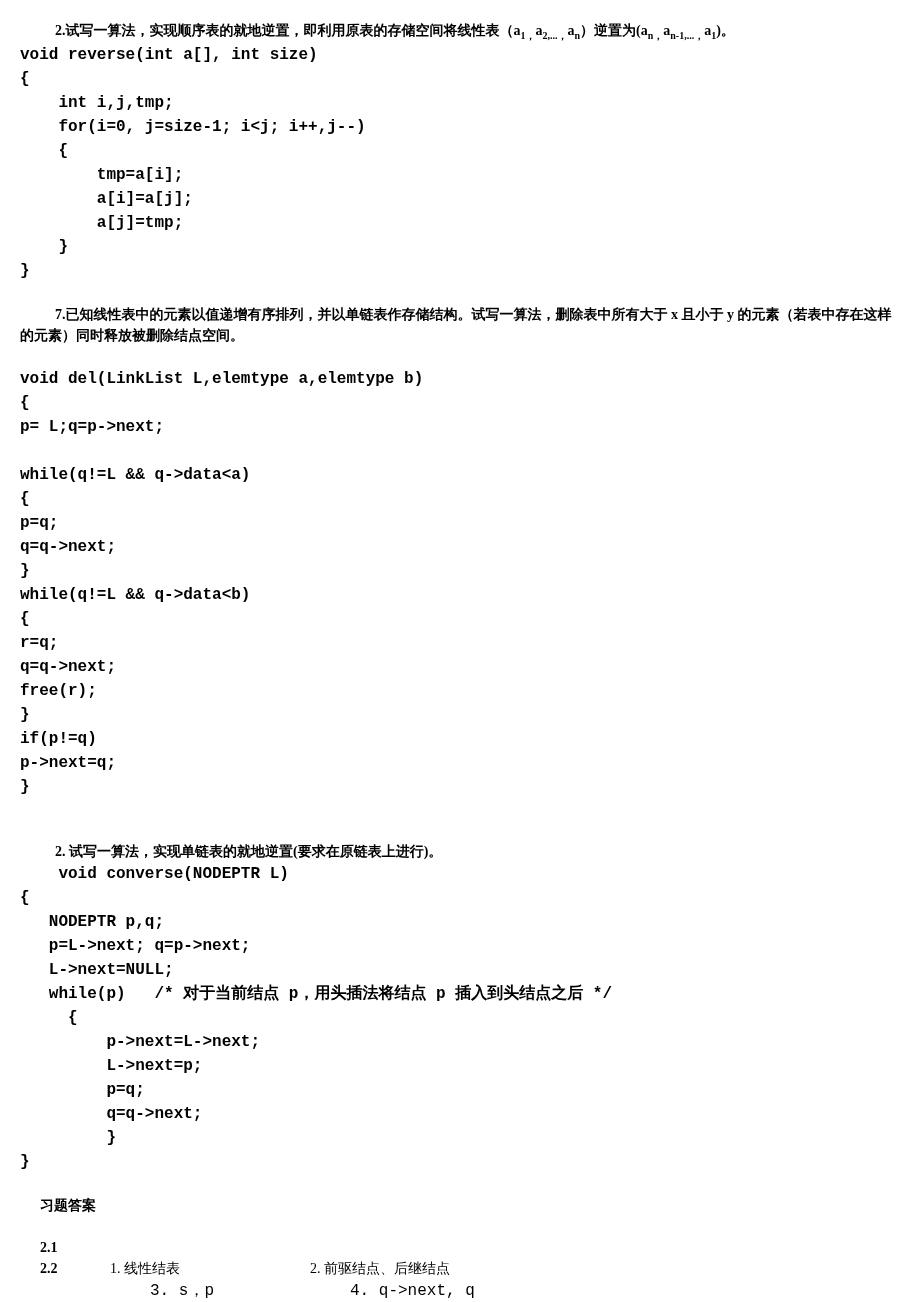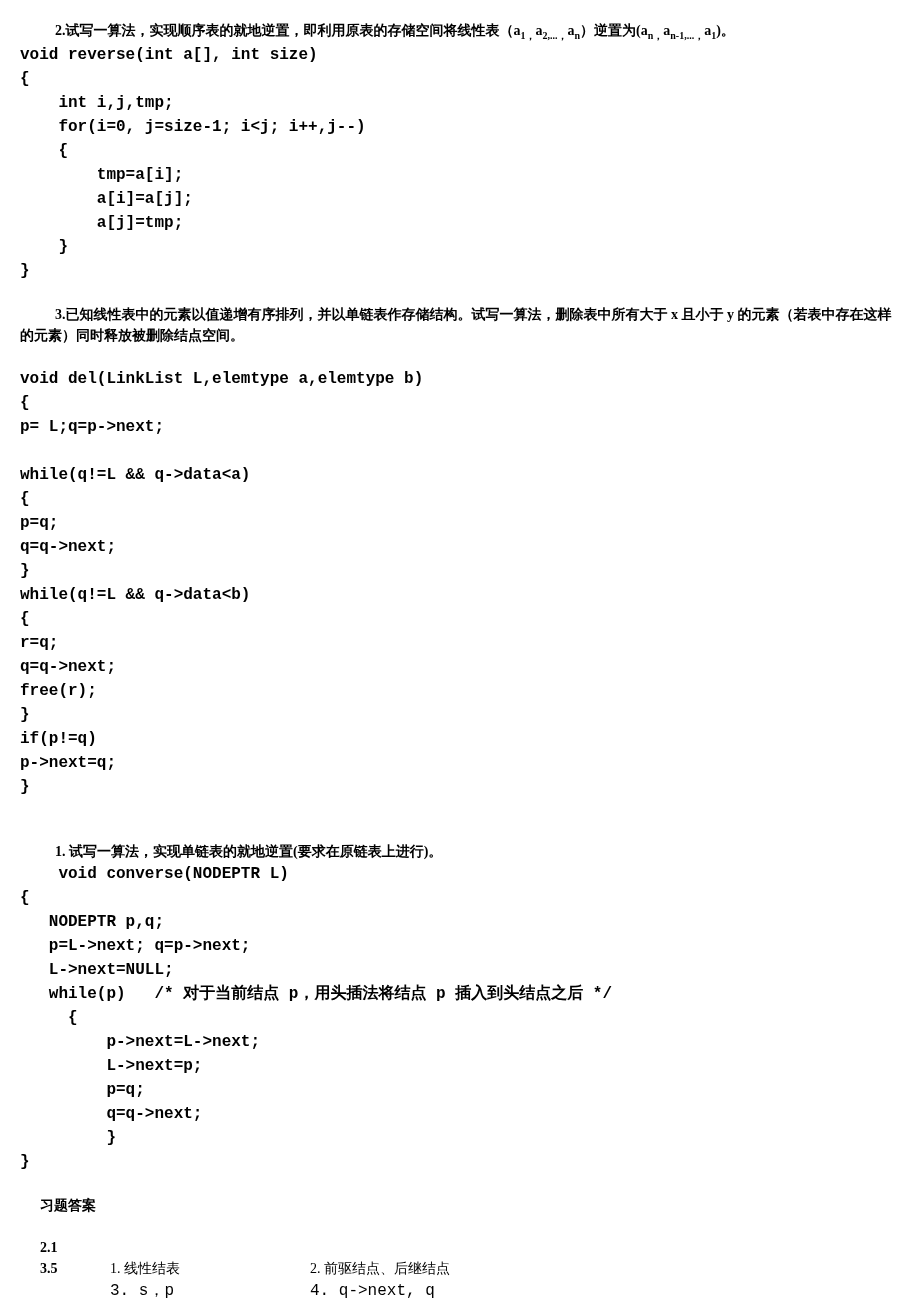--- a/index.html
+++ b/index.html
@@ -39,21 +39,21 @@
 <span>    {</span>
 <span>        tmp=a[i];</span>
 <span>        a[i]=a[j];</span>
 <span>        a[j]=tmp;</span>
 <span>    }</span>
 <span>}</span></pre>
 
 <br>
 
 
-<p class="para q-title">3.已知线性表中的元素以值递增有序排列，并以单链表作存储结构。试写一算法，删除表中所有大于 x 且小于 y 的元素（若表中存在这样的元素）同时释放被删除结点空间。</p>
+<p class="para q-title">7.已知线性表中的元素以值递增有序排列，并以单链表作存储结构。试写一算法，删除表中所有大于 x 且小于 y 的元素（若表中存在这样的元素）同时释放被删除结点空间。</p>
 <br>
 <pre class="mono para"><span>void del(LinkList L,elemtype a,elemtype b)</span>
 <span>{</span>
 <span>p= L;q=p-&gt;next;</span>
 
 <span>while(q!=L &amp;&amp; q-&gt;data&lt;a)</span>
 <span>{</span>
 <span>p=q;</span>
 <span>q=q-&gt;next;</span>
 <span>}</span>
@@ -63,21 +63,21 @@
 <span>q=q-&gt;next;</span>
 <span>free(r);</span>
 <span>}</span>
 <span>if(p!=q)</span>
 <span>p-&gt;next=q;</span>
 <span>}</span></pre>
 
 <br><br>
 
 
-<p class="para q-title">1. 试写一算法，实现单链表的就地逆置(要求在原链表上进行)。</p>
+<p class="para q-title">2. 试写一算法，实现单链表的就地逆置(要求在原链表上进行)。</p>
 <pre class="mono para"><span>    void converse(NODEPTR L)</span>
 <span>{</span>
 <span>   NODEPTR p,q;</span>
 <span>   p=L-&gt;next; q=p-&gt;next;</span>
 <span>   L-&gt;next=NULL;</span>
 <span>   while(p)   /* 对于当前结点 p，用头插法将结点 p 插入到头结点之后 */</span>
 <span>     {</span>
 <span>         p-&gt;next=L-&gt;next;</span>
 <span>         L-&gt;next=p;</span>
 <span>         p=q;</span>
@@ -90,28 +90,28 @@
 
 <p class="para bold" style="padding-left:20px;">习题答案</p>
 <br>
 <div class="ans-row">
   <div class="ans-label">2.1</div>
 </div>
 <div class="ans-row">
   <div class="ans-label-plain"></div>
 </div>
 <div class="ans-row">
-  <div class="ans-label">3.5</div>
+  <div class="ans-label">2.2</div>
   <div class="ans-items" style="display:flex;">
     <div style="width:200px;">1. 线性结表</div>
     <div>2. 前驱结点、后继结点</div>
   </div>
 </div>
 <div class="ans-row">
   <div class="ans-label-plain"></div>
-  <div class="ans-items" style="display:flex;">
+  <div class="ans-items" style="display:flex;margin-left:40px;">
     <div style="width:200px;" class="mono">3.  s，p</div>
     <div class="mono">4.  q-&gt;next,  q</div>
   </div>
 </div>
 
 
 
 
 </body></html>

